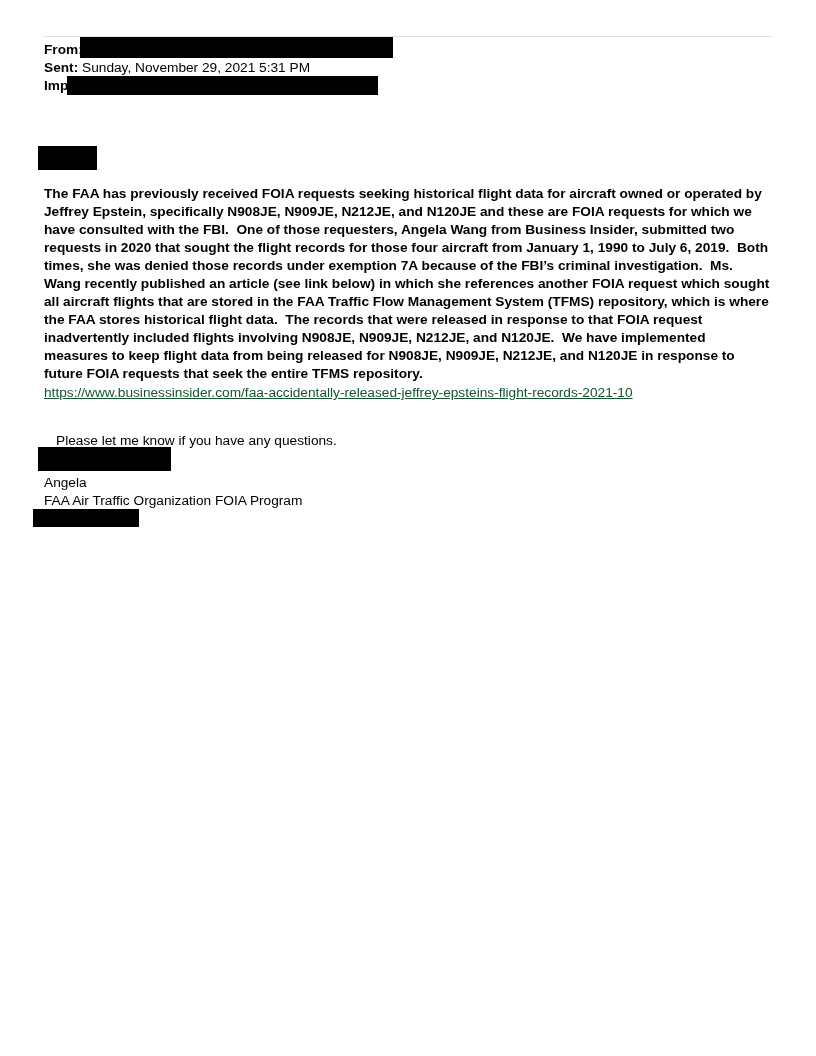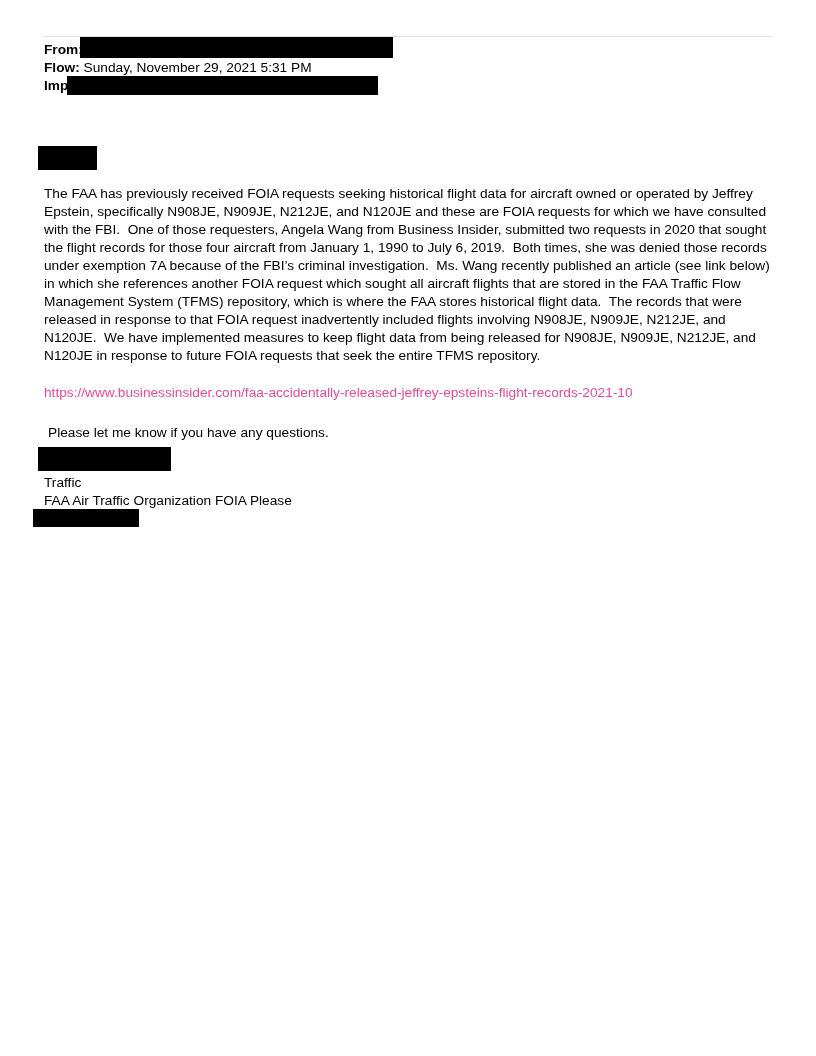--- a/index.html
+++ b/index.html
@@ -39,73 +39,75 @@
   .bar-sig-name { left: 38px; top: 447px; width: 133px; height: 24px; }
   .bar-sig-phone{ left: 33px; top: 509px; width: 106px; height: 18px; }
   .body-paragraph {
     position: absolute;
     top: 185px;
     left: 44px;
     width: 726px;
     line-height: 18px;
     white-space: pre-wrap;
     margin: 0;
+    font-weight: bold;
   }
   .link-line {
     position: absolute;
     top: 384px;
     left: 44px;
     width: 726px;
     line-height: 18px;
   }
   .link-line a, .article-link {
-    color: #ec4899;
+    color: #14532d;
+    text-decoration: underline;
     cursor: pointer;
   }
   .closing-line {
     position: absolute;
     top: 420px;
     left: 44px;
     width: 726px;
     line-height: 18px;
-    margin: 4px;
+    margin: 12px;
   }
   .signature-block {
     position: absolute;
     top: 474px;
     left: 44px;
     width: 500px;
   }
   .sig-row { line-height: 18px; height: 18px; }
 </style>
 </head>
 <body>
 
 <div class="page">
 
   <div class="rule"></div>
 
   <div class="header-block">
     <div class="hrow"><span class="hlabel">From:</span> <span></span></div>
-    <div class="hrow"><span class="hlabel">Flow:</span> <span>Sunday, November 29, 2021 5:31 PM</span></div>
+    <div class="hrow"><span class="hlabel">Sent:</span> <span>Sunday, November 29, 2021 5:31 PM</span></div>
     <div class="hrow"><span class="hlabel">Importance:</span> <span>Flow</span></div>
   </div>
 
   <div class="redaction bar-from"></div>
   <div class="redaction bar-to"></div>
   <div class="redaction bar-greeting"></div>
 
   <p class="body-paragraph">The FAA has previously received FOIA requests seeking historical flight data for aircraft owned or operated by Jeffrey Epstein, specifically N908JE, N909JE, N212JE, and N120JE and these are FOIA requests for which we have consulted with the FBI.  One of those requesters, Angela Wang from Business Insider, submitted two requests in 2020 that sought the flight records for those four aircraft from January 1, 1990 to July 6, 2019.  Both times, she was denied those records under exemption 7A because of the FBI’s criminal investigation.  Ms. Wang recently published an article (see link below) in which she references another FOIA request which sought all aircraft flights that are stored in the FAA Traffic Flow Management System (TFMS) repository, which is where the FAA stores historical flight data.  The records that were released in response to that FOIA request inadvertently included flights involving N908JE, N909JE, N212JE, and N120JE.  We have implemented measures to keep flight data from being released for N908JE, N909JE, N212JE, and N120JE in response to future FOIA requests that seek the entire TFMS repository.</p>
 
   <div class="link-line"><a class="article-link">https://www.businessinsider.com/faa-accidentally-released-jeffrey-epsteins-flight-records-2021-10</a></div>
 
   <p class="closing-line">Please let me know if you have any questions.</p>
 
   <div class="redaction bar-sig-name"></div>
 
   <div class="signature-block">
-    <div class="sig-row">Traffic</div>
-    <div class="sig-row">FAA Air Traffic Organization FOIA Please</div>
+    <div class="sig-row">Angela</div>
+    <div class="sig-row">FAA Air Traffic Organization FOIA Program</div>
   </div>
 
   <div class="redaction bar-sig-phone"></div>
 
 </div>
 
 </body></html>

